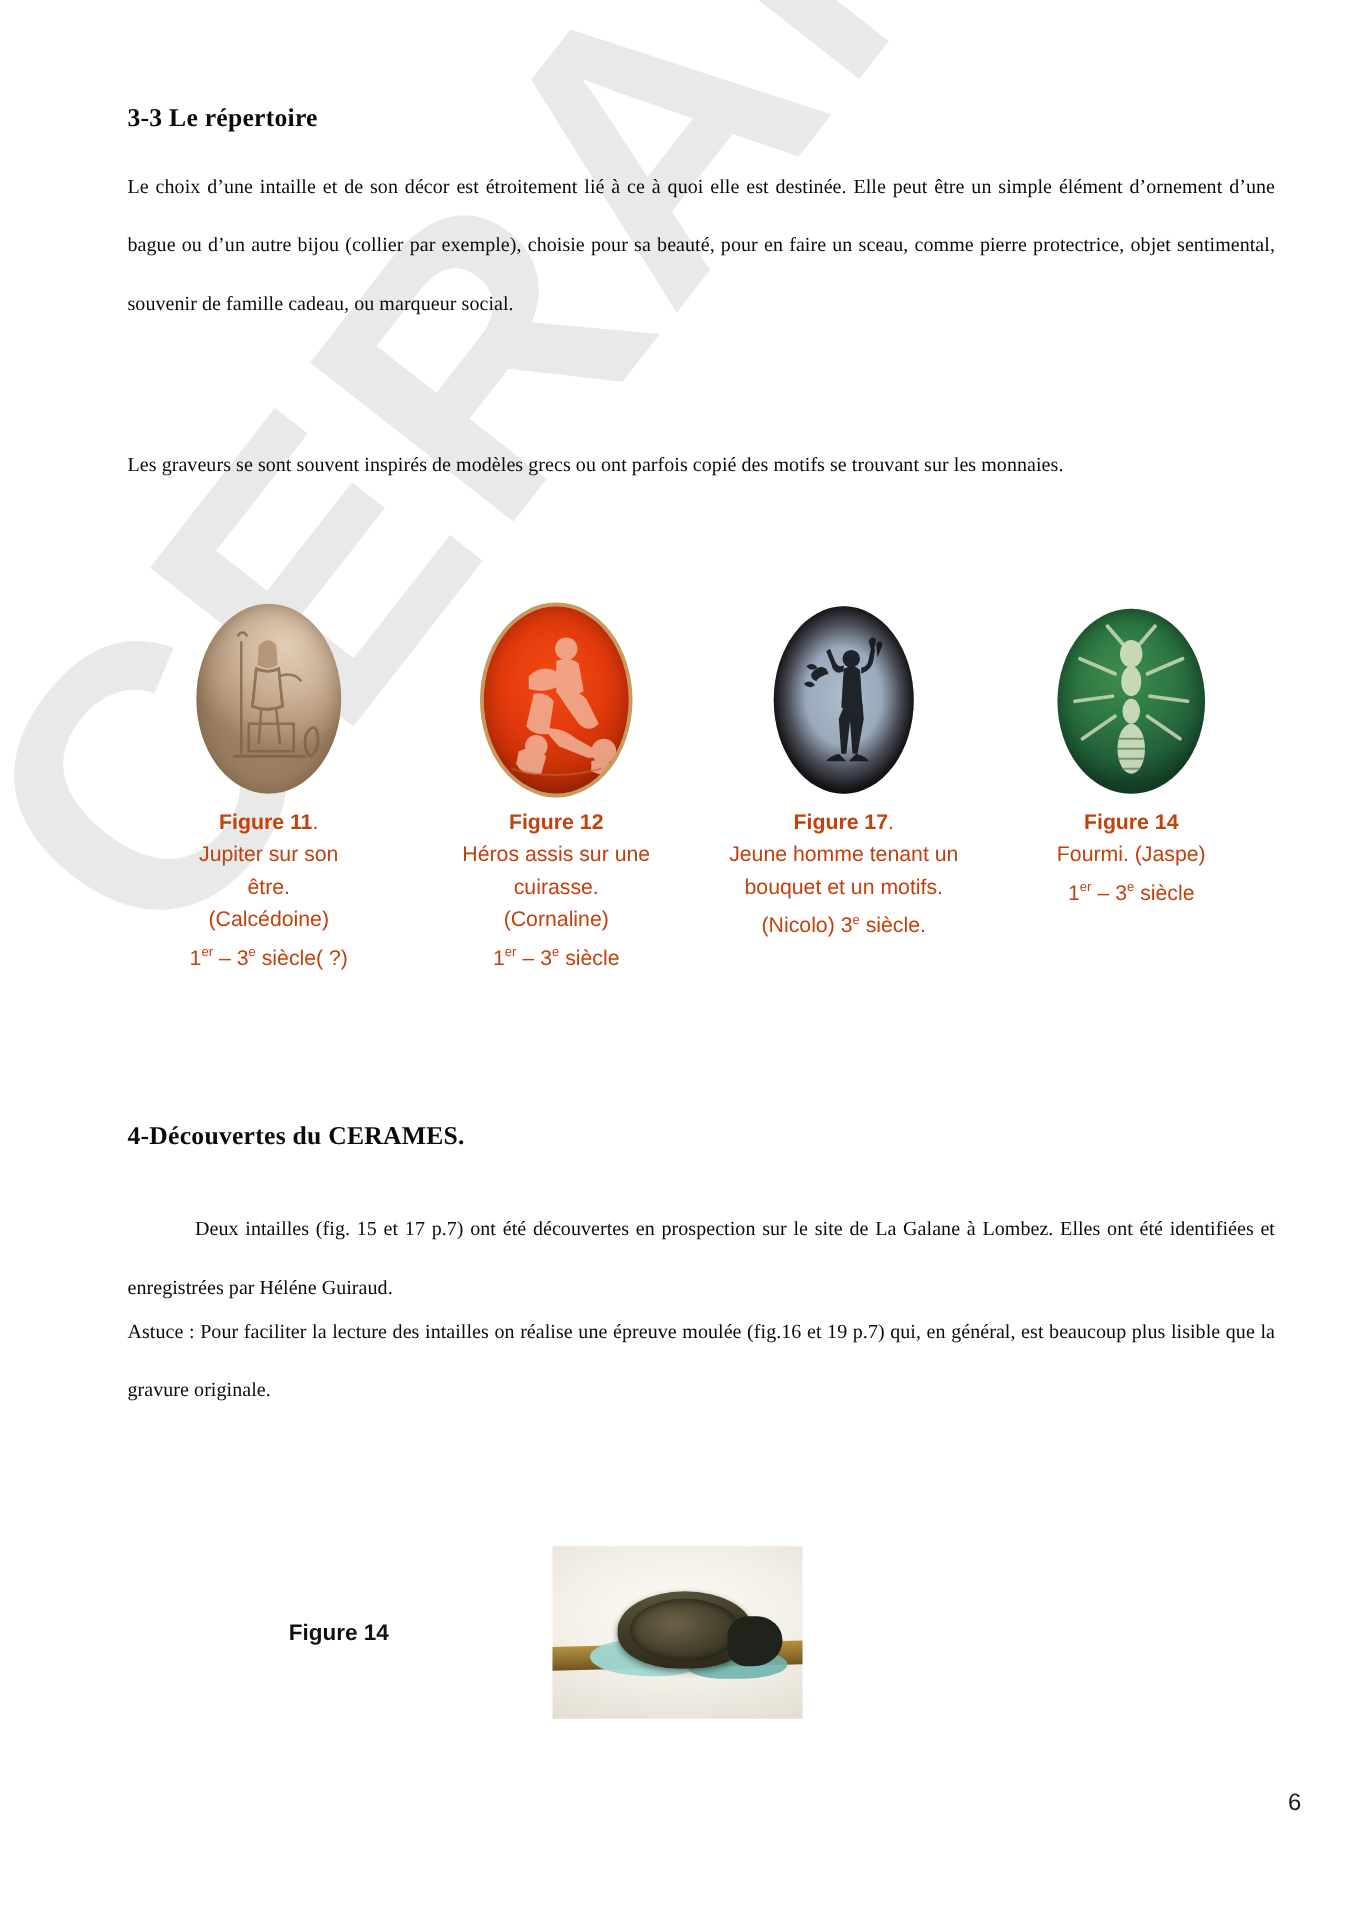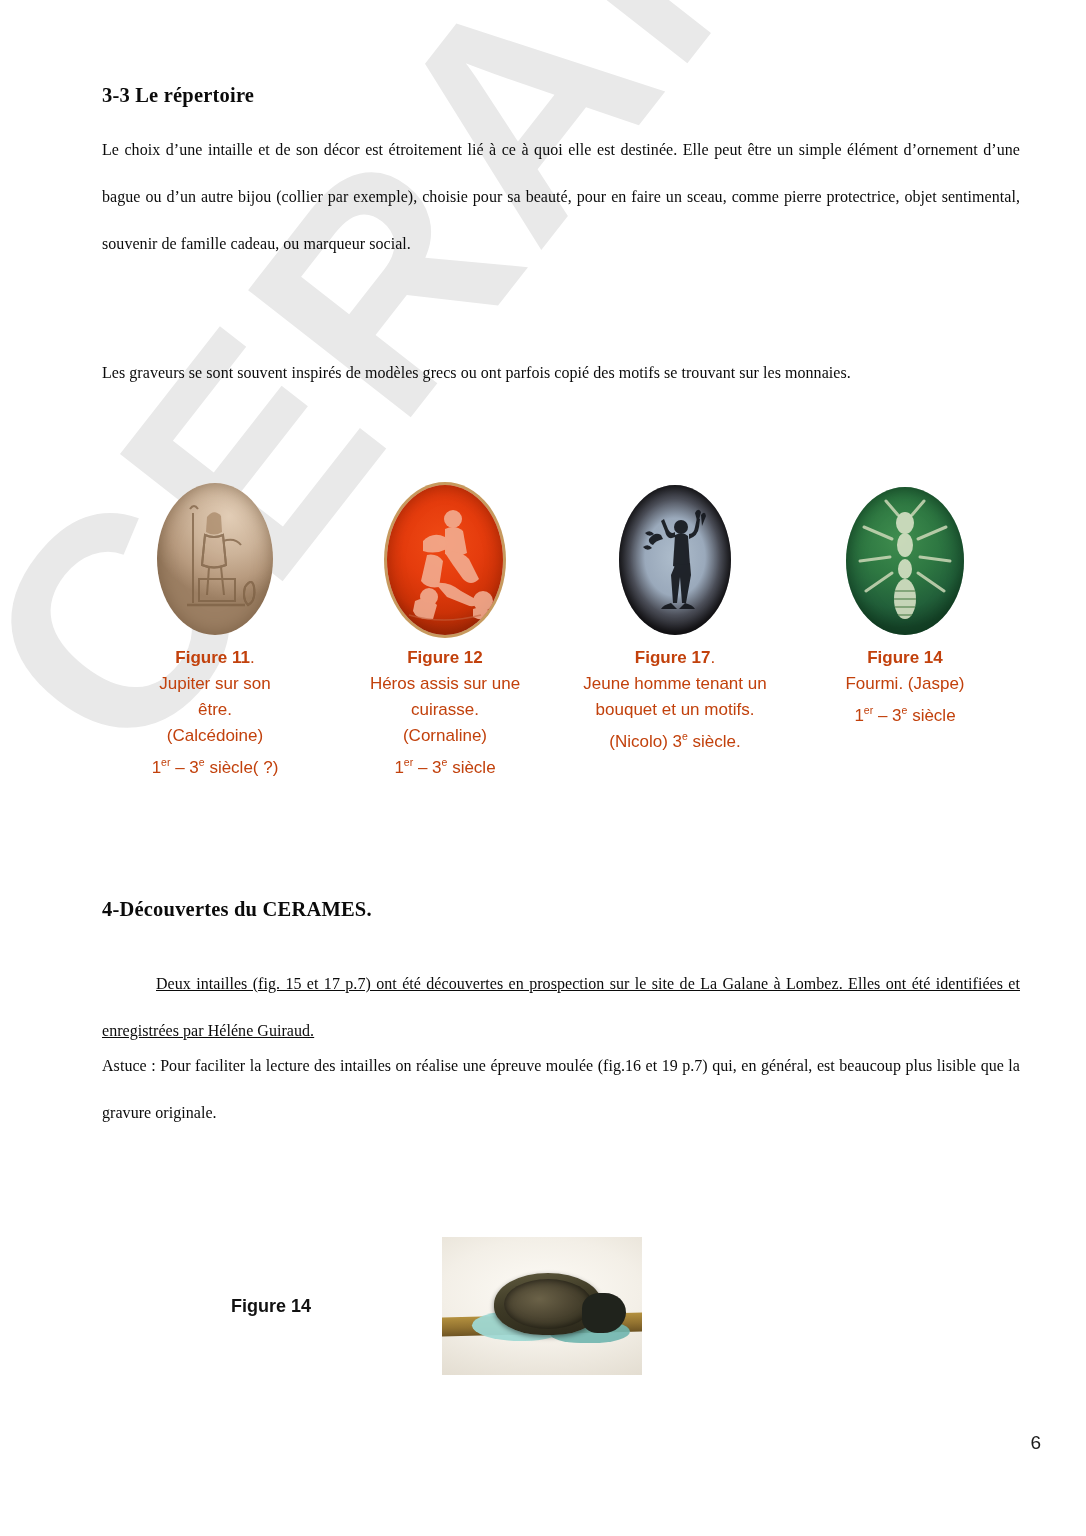--- a/index.html
+++ b/index.html
@@ -400,21 +400,21 @@
           <div><span>1</span><sup>er</sup><span> – 3</span><sup>e</sup><span> siècle</span></div>
         </div>
       </div>
 
     </div>
 
     <div class="body-block" style="top:898px;">
       <h2 class="section-heading">4-Découvertes du CERAMES.</h2>
     </div>
 
-    <div class="body-block" style="top:960px;text-decoration:underline;">
+    <div class="body-block" style="top:960px;">
       <p class="para"><span class="indent"></span><span>Deux intailles (fig. 15 et 17 p.7)  ont été découvertes en prospection sur le site de La Galane à Lombez. Elles ont été identifiées et enregistrées par Héléne Guiraud.</span></p>
     </div>
 
     <div class="body-block" style="top:1042px;">
       <p class="para">Astuce : Pour faciliter la lecture des intailles on réalise une épreuve moulée (fig.16 et 19 p.7) qui, en général, est beaucoup plus lisible que la gravure originale.</p>
     </div>
 
 
     <div class="bottom-figure">
       <div class="bottom-figure-label">Figure 14</div>

